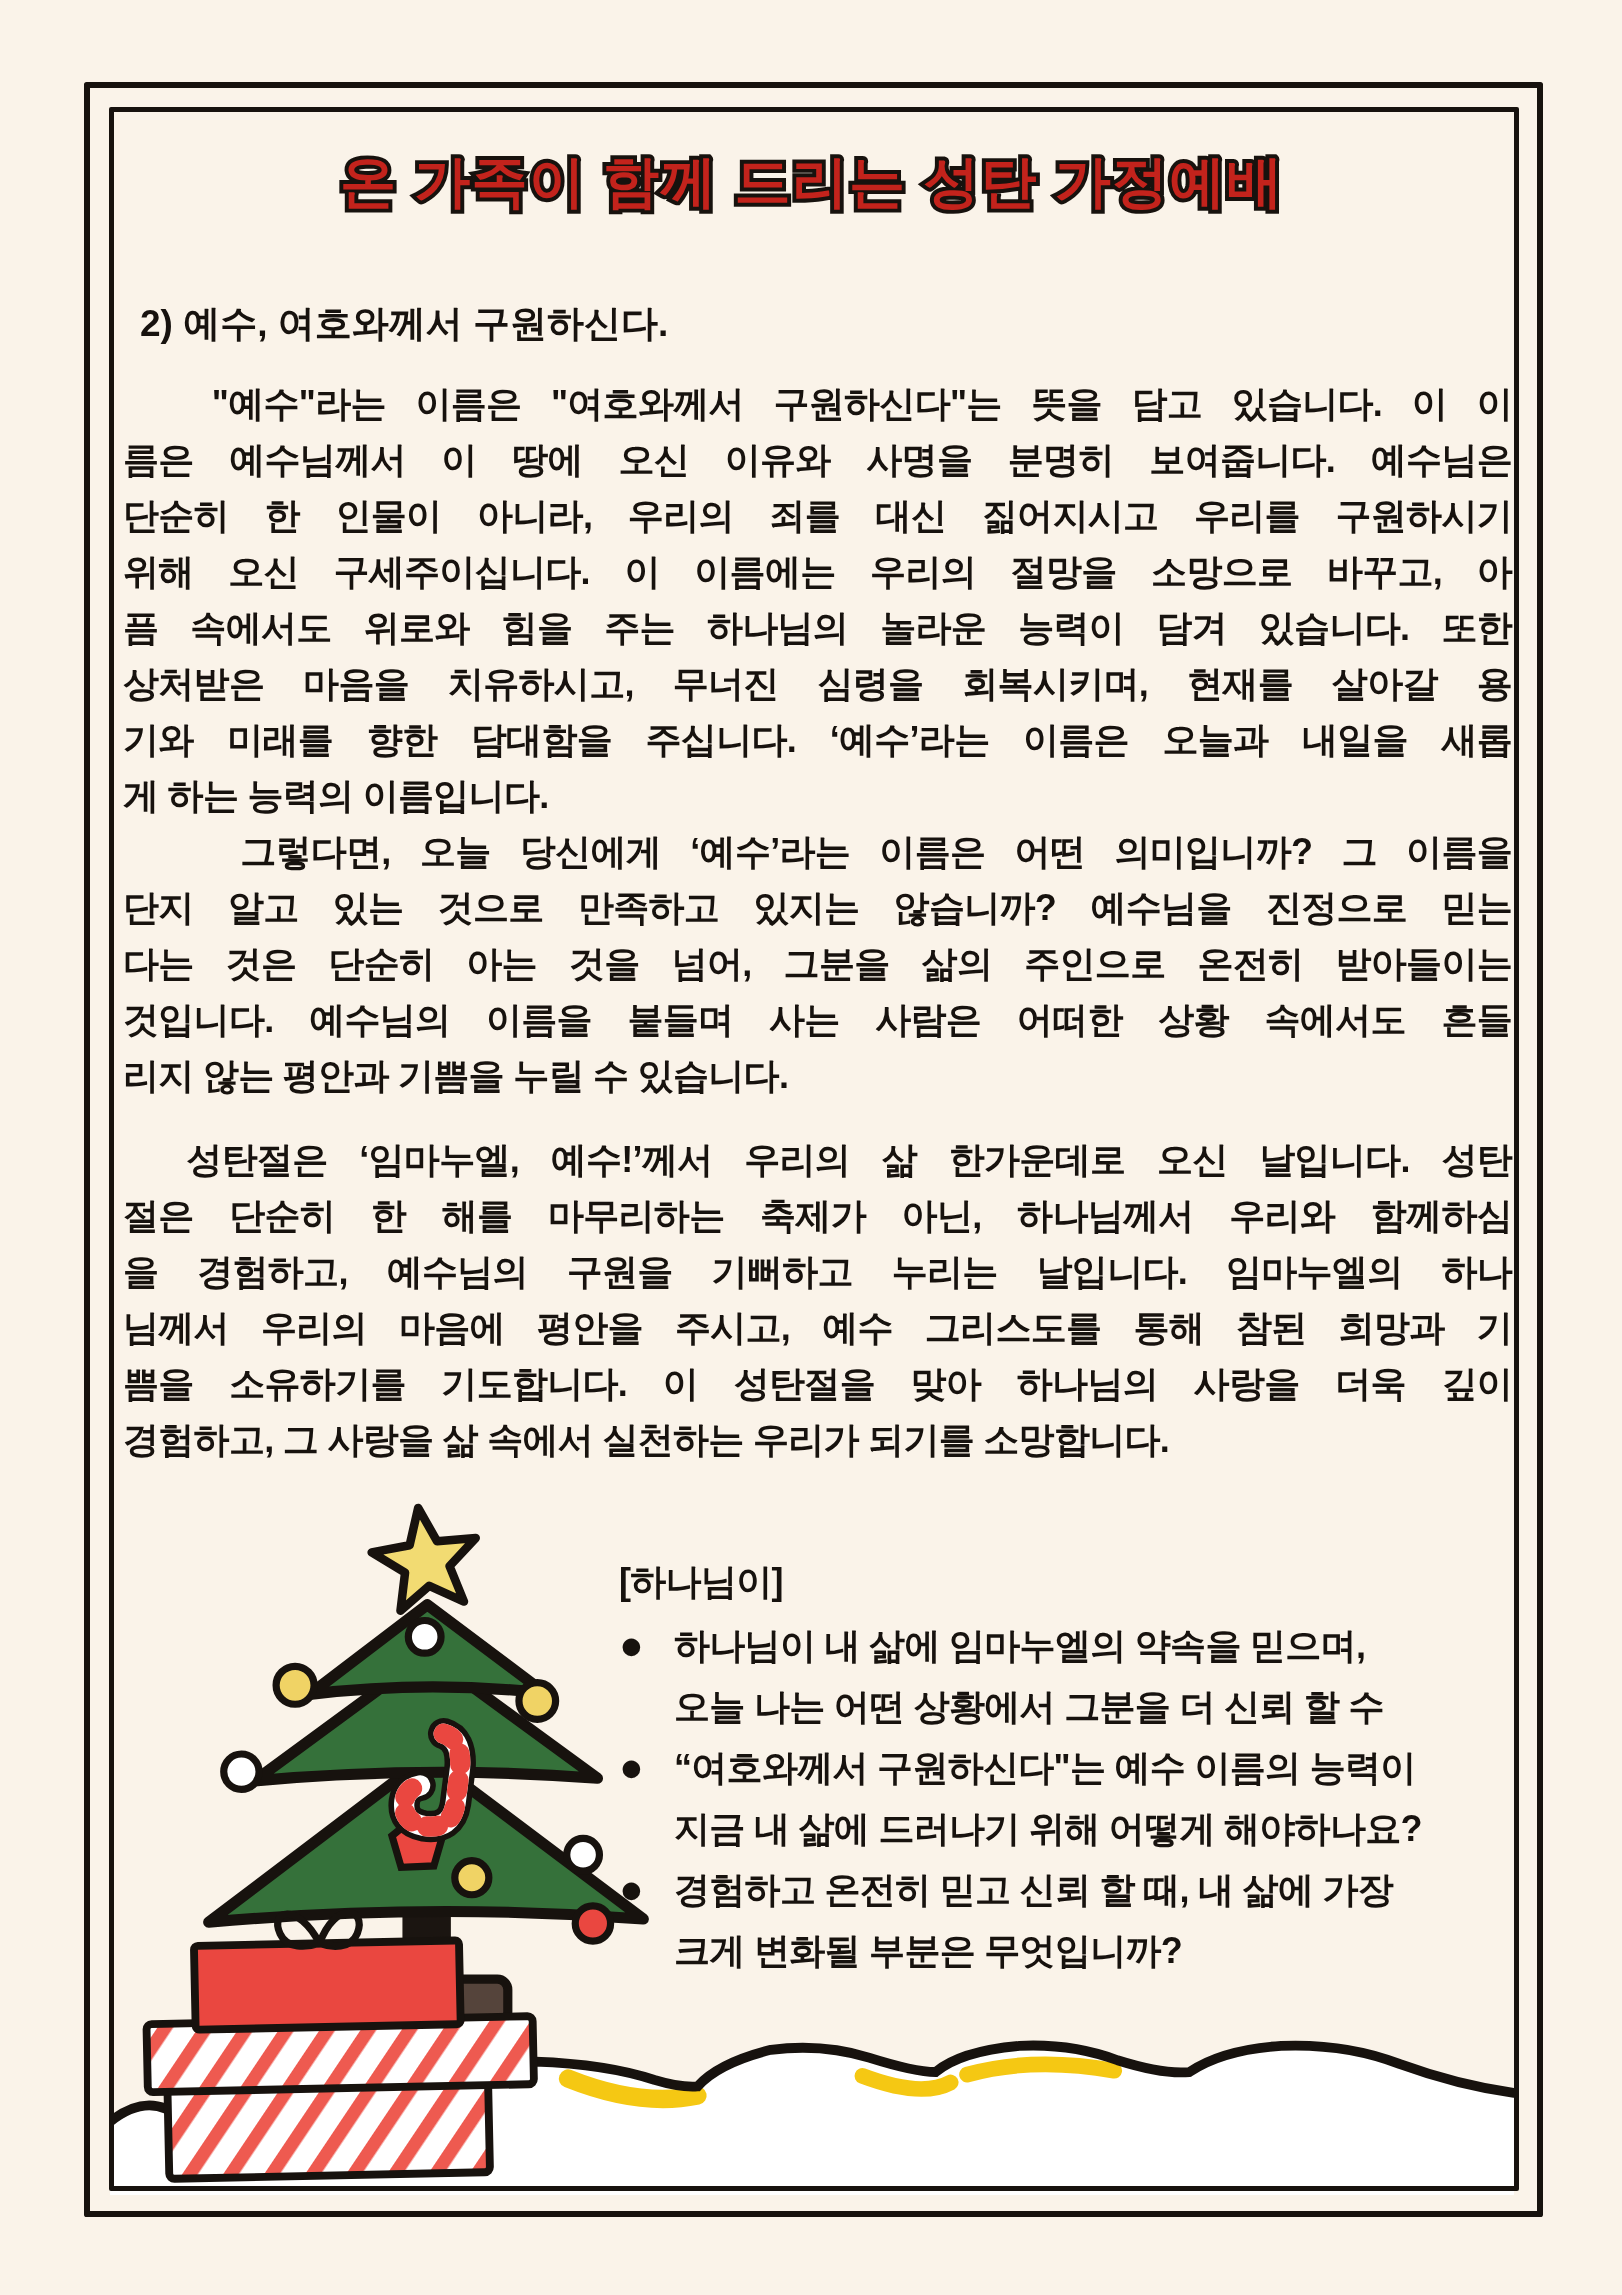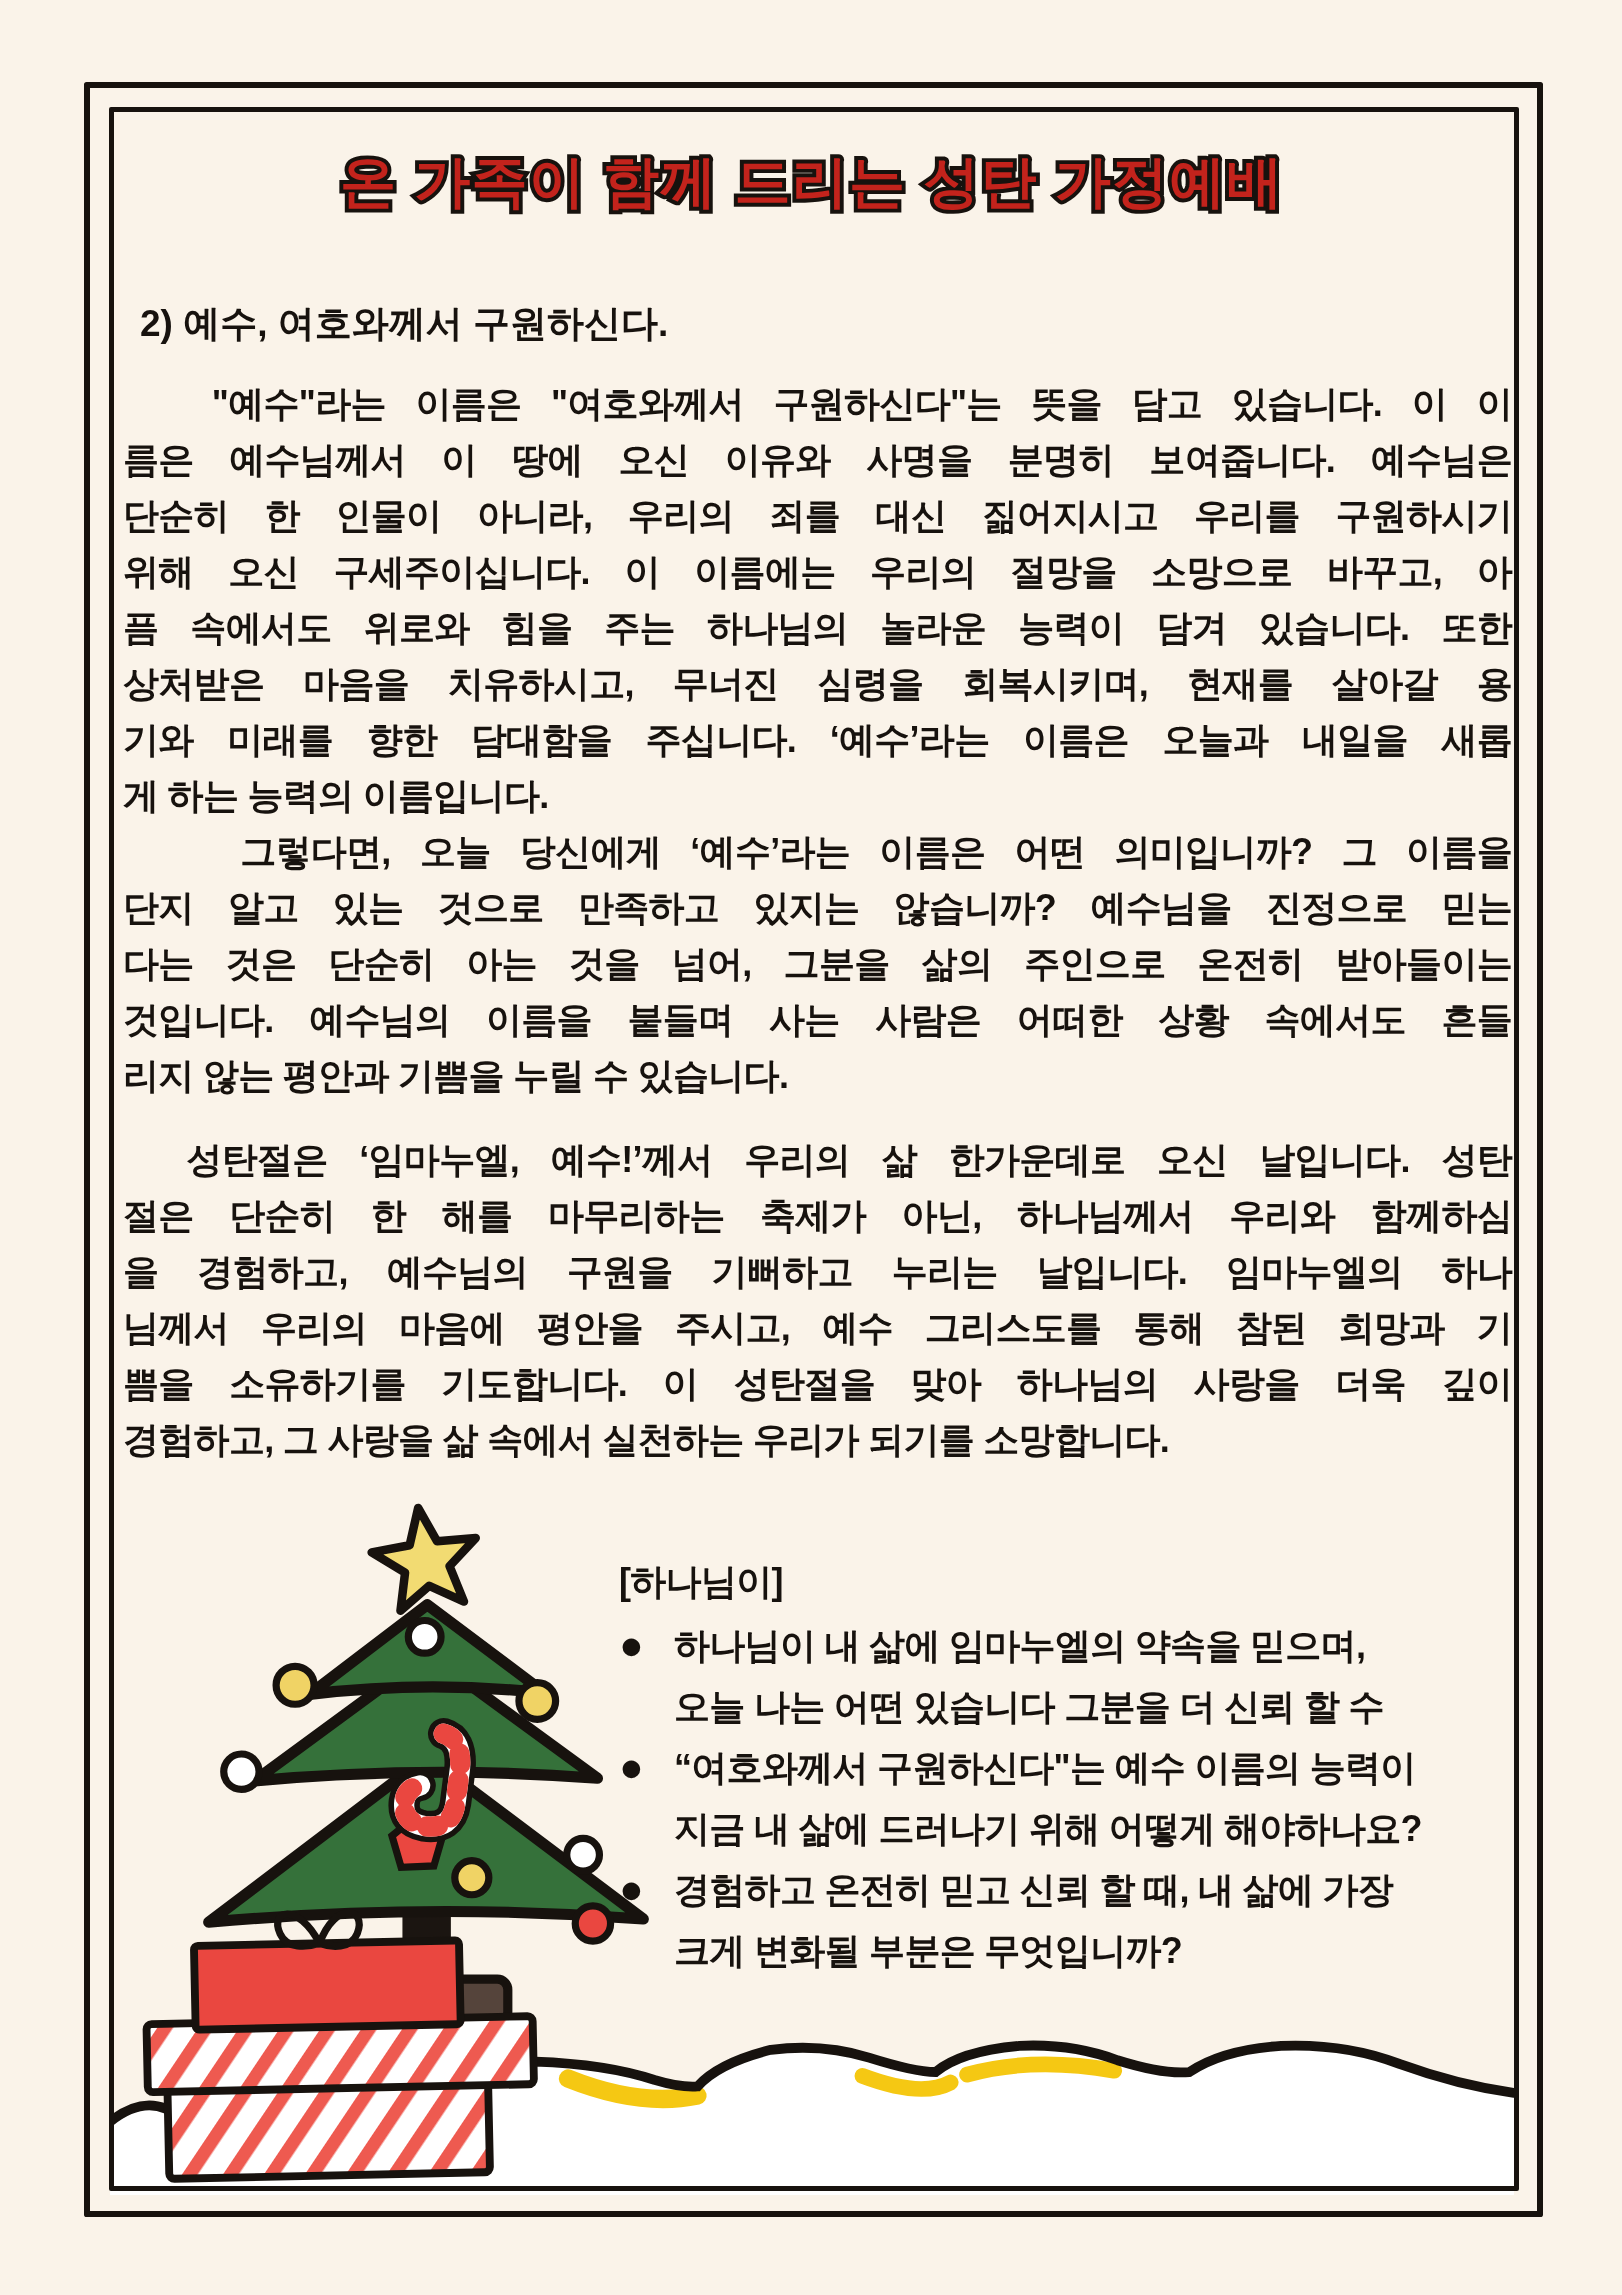--- a/index.html
+++ b/index.html
@@ -129,21 +129,21 @@
       <div class="bodyline">을 경험하고, 예수님의 구원을 기뻐하고 누리는 날입니다. 임마누엘의 하나</div>
       <div class="bodyline">님께서 우리의 마음에 평안을 주시고, 예수 그리스도를 통해 참된 희망과 기</div>
       <div class="bodyline">쁨을 소유하기를 기도합니다. 이 성탄절을 맞아 하나님의 사랑을 더욱 깊이</div>
       <div class="bodyline lastline">경험하고, 그 사랑을 삶 속에서 실천하는 우리가 되기를 소망합니다.</div>
     </div>
 
   <div class="discussion">
     <div class="d-heading">[하나님이]</div>
     <div>
         <div class="drow"><span class="dbullet">●</span><span class="dtext">하나님이 내 삶에 임마누엘의 약속을 믿으며,</span></div>
-        <div class="drow"><span class="dbullet"></span><span class="dtext">오늘 나는 어떤 있습니다 그분을 더 신뢰 할 수</span></div>
+        <div class="drow"><span class="dbullet"></span><span class="dtext">오늘 나는 어떤 상황에서 그분을 더 신뢰 할 수</span></div>
         <div class="drow"><span class="dbullet">●</span><span class="dtext">“여호와께서 구원하신다"는 예수 이름의 능력이</span></div>
         <div class="drow"><span class="dbullet"></span><span class="dtext">지금 내 삶에 드러나기 위해 어떻게 해야하나요?</span></div>
         <div class="drow"><span class="dbullet">●</span><span class="dtext">경험하고 온전히 믿고 신뢰 할 때, 내 삶에 가장</span></div>
         <div class="drow"><span class="dbullet"></span><span class="dtext">크게 변화될 부분은 무엇입니까?</span></div>
       </div>
   </div>
 
 </div>
 
 

